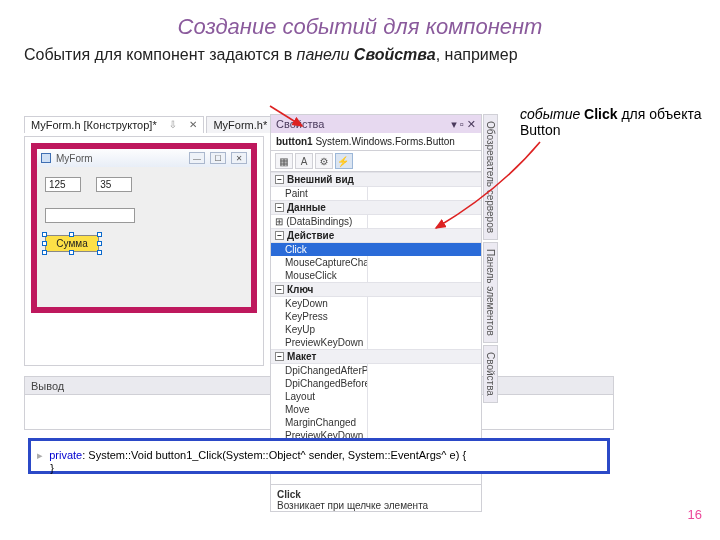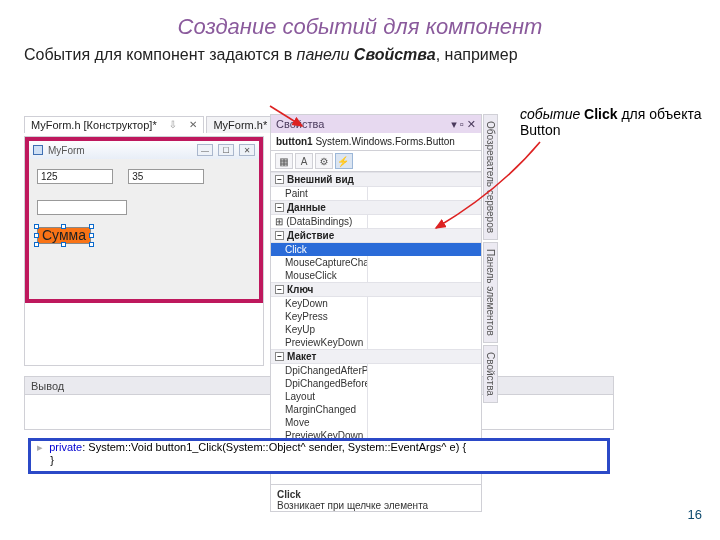--- a/index.html
+++ b/index.html
@@ -4,43 +4,43 @@
 <style>
   * { box-sizing: border-box; font-family: "Segoe UI", Arial, sans-serif; }
   body { margin: 0; width: 720px; height: 540px; background: #fff; position: relative; overflow: hidden; }
   .slide-title { color: #8a5a9c; font-style: italic; font-size: 22px; text-align: center; padding: 14px 0 6px; font-weight: 500; }
   .intro { color: #222; font-size: 16px; padding: 0 24px; }
   .intro .it { font-style: italic; }
   .intro .bd { font-weight: 700; font-style: italic; }
   .callout { position: absolute; left: 520px; top: 106px; font-size: 14px; width: 190px; }
   .callout .it { font-style: italic; }
   .callout .bd { font-weight: 700; }
-  .page-num { position: absolute; right: 18px; bottom: 18px; color: #0c4a6e; font-size: 13px; }
+  .page-num { position: absolute; right: 18px; bottom: 18px; color: #ec4899; font-size: 13px; }
 
   .ide { position: absolute; left: 24px; top: 114px; width: 576px; height: 398px; font-size: 11px; color: #222; }
 
   
   .tabstrip { display: flex; align-items: center; height: 20px; gap: 2px; }
   .tab { display: flex; align-items: center; gap: 12px; padding: 2px 6px; border: 1px solid #cfcfd6; background: #f3f3f6; border-bottom: none; }
   .tab.active { background: #fff; }
   .tab .close { color: #666; cursor: pointer; font-size: 10px; }
   .tab .pin { color: #999; font-size: 10px; }
 
   
   .designer { position: absolute; left: 0; top: 22px; width: 240px; height: 230px; background: #fff; border: 1px solid #d0d0d6; }
-  .formwin { border: 4px solid #be185d; }
+  .formwin { margin: 6px; border: 6px solid #be185d; }
   .formwin .titlebar { height: 18px; background: linear-gradient(#fdfdfe,#e8eef7); display: flex; align-items: center; gap: 5px; padding: 0 4px; font-size: 10px; color: #555; }
   .titlebar .icon { width: 10px; height: 10px; border: 1px solid #3f6fb3; background: #cfe0f5; }
   .titlebar .spacer { flex: 1; }
   .winbtn { width: 16px; height: 12px; border: 1px solid #aab7cd; background: #eef2f8; display: flex; align-items: center; justify-content: center; font-size: 8px; color: #555; }
   .formbody { background: #efefef; padding: 10px 8px 14px; min-height: 140px; position: relative; }
-  .tb { display: inline-block; background: #fff; border: 1px solid #999; height: 15px; width: 76px; font-size: 10px; padding: 0 3px; line-height: 13px; }
+  .tb { display: inline-block; background: #fff; border: 1px solid #999; height: 15px; width: 36px; font-size: 10px; padding: 0 3px; line-height: 13px; }
   .tbrow { margin-bottom: 16px; }
   .tbwide { display: block; width: 90px; margin: 4px 0 12px 0; }
-  .selbtn { position: relative; display: inline-block; border: 1px solid #888; background: #f97316; width: 54px; height: 17px; text-align: center; line-height: 15px; font-size: 14px; }
+  .selbtn { position: relative; display: inline-block; border: 1px solid #888; background: #fde047; width: 54px; height: 17px; text-align: center; line-height: 15px; font-size: 10px; }
   .handle { position: absolute; width: 5px; height: 5px; border: 1px solid #0a69cc; background: #fff; }
   .h-tl { left: -4px; top: -4px; } .h-t { left: 50%; top: -4px; margin-left: -3px; } .h-tr { right: -4px; top: -4px; }
   .h-l { left: -4px; top: 50%; margin-top: -3px; } .h-r { right: -4px; top: 50%; margin-top: -3px; }
   .h-bl { left: -4px; bottom: -4px; } .h-b { left: 50%; bottom: -4px; margin-left: -3px; } .h-br { right: -4px; bottom: -4px; }
 
   
   .output { position: absolute; left: 0; top: 262px; width: 590px; height: 54px; border: 1px solid #d0d0d6; background: #fff; }
   .output .hdr { height: 18px; background: #eaeaef; border-bottom: 1px solid #d0d0d6; display: flex; align-items: center; padding: 0 6px; color: #444; }
   .output .bar { height: 18px; display: flex; align-items: center; gap: 4px; padding: 0 4px; }
   .output .lbl { font-size: 10px; color: #333; }
@@ -65,21 +65,21 @@
   .prow.selected .pn, .prow.selected .pv { color: #fff; }
   .ddarr { margin-left: auto; width: 14px; height: 12px; border: 1px solid #aaa; background: #eee; display: flex; align-items: center; justify-content: center; font-size: 8px; color: #333; }
   .descbox { border-top: 1px solid #d0d0d6; padding: 4px 6px; font-size: 10px; color: #333; }
   .descbox .dn { font-weight: 700; }
 
   
   .sidetabs { position: absolute; left: 459px; top: 0; width: 18px; height: 398px; }
   .sidetab { writing-mode: vertical-rl; background: #eceaf2; border: 1px solid #d0d0d6; padding: 6px 1px; font-size: 10px; color: #555; margin-bottom: 2px; }
 
   
-  .codebox { position: absolute; left: 28px; top: 438px; width: 582px; height: 36px; border: 3px solid #2b49c7; background: #fff; font-family: Consolas, monospace; font-size: 11px; padding: 0 6px; color: #000; }
+  .codebox { position: absolute; left: 28px; top: 438px; width: 582px; height: 36px; border: 3px solid #2b49c7; background: #fff; font-family: Consolas, monospace; font-size: 11px; padding: 8px 6px; color: #000; }
   .codebox .kw { color: #0000d0; }
 
   
   svg.arrows { position: absolute; left: 0; top: 0; pointer-events: none; }
 </style>
 </head>
 <body>
 
 <div class="slide-title">Создание событий для компонент</div>
 
@@ -214,25 +214,25 @@
         </div>
       <div class="prow">
           <div class="pn">DpiChangedBeforePare</div>
           <div class="pv"></div>
         </div>
       <div class="prow">
           <div class="pn">Layout</div>
           <div class="pv"></div>
         </div>
       <div class="prow">
+          <div class="pn">Move</div>
+          <div class="pv"></div>
+        </div>
+      <div class="prow">
           <div class="pn">MarginChanged</div>
-          <div class="pv"></div>
-        </div>
-      <div class="prow">
-          <div class="pn">Move</div>
           <div class="pv"></div>
         </div>
       <div class="prow">
           <div class="pn">PreviewKeyDown</div>
           <div class="pv"></div>
         </div>
       <div class="prow">
           <div class="pn">MouseDown</div>
           <div class="pv"></div>
         </div>

